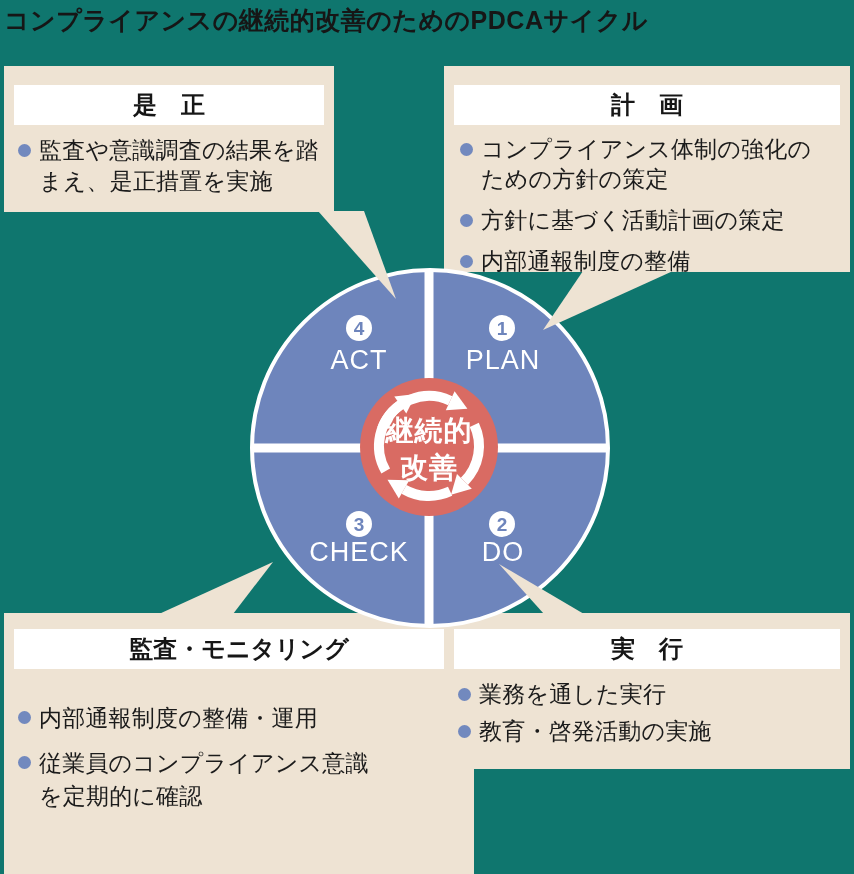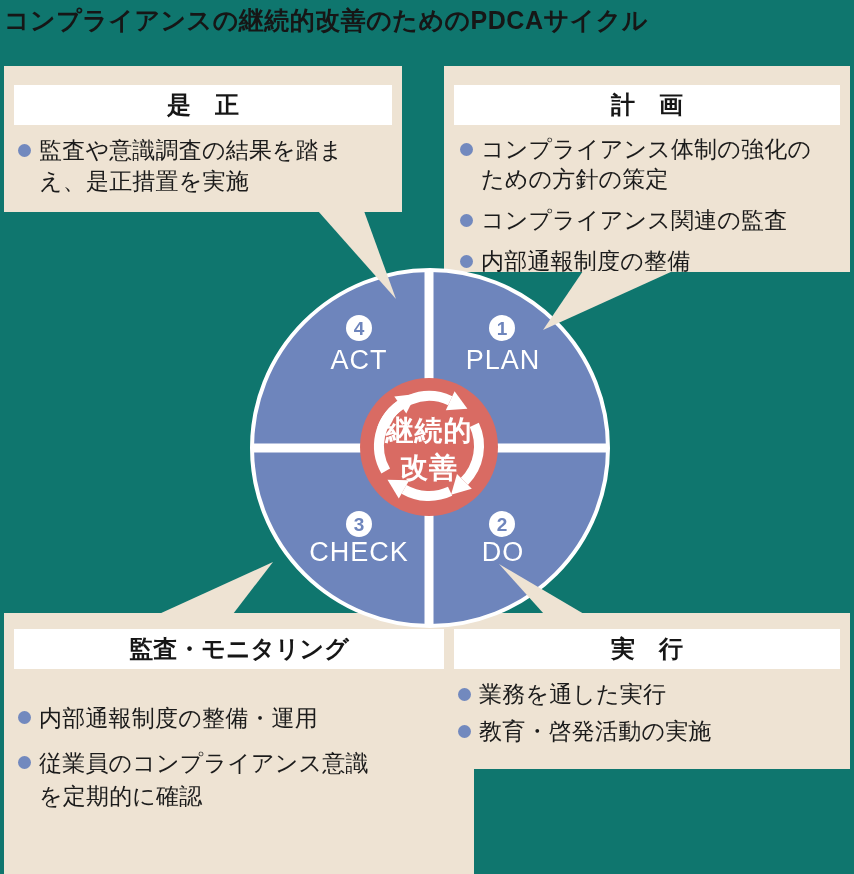--- a/index.html
+++ b/index.html
@@ -7,21 +7,21 @@
     position:relative;width:854px;height:874px;background:#0f766e;overflow:hidden;
     font-family:"Liberation Sans","DejaVu Sans",sans-serif;
   }
   .main-title{
     position:absolute;left:4px;top:4px;width:846px;
     font-size:25px;font-weight:bold;color:#161616;letter-spacing:0.5px;
   }
   .info-box{
     position:absolute;background:#EEE3D3;
   }
-  .box-tl{left:4px;top:66px;width:398px;height:146px;}
+  .box-tl{left:4px;top:66px;width:330px;height:146px;}
   .box-tr{left:444px;top:66px;width:406px;height:206px;}
   .box-bl{left:4px;top:613px;width:470px;height:261px;}
   .box-br{left:444px;top:613px;width:406px;height:156px;}
   .box-title-bar{
     margin:19px 10px 0 10px;height:40px;background:#fff;
     text-align:center;line-height:40px;font-size:24px;font-weight:bold;color:#161616;
   }
   .box-bl .box-title-bar,.box-br .box-title-bar{margin-top:16px;}
   .bullets{padding:10px 6px 0 12px;}
   .box-tr .bullets{padding-top:9px;padding-left:14px;}
@@ -69,21 +69,21 @@
 
   <div class="info-box box-tr">
     <div class="box-title-bar">計　画</div>
     <div class="bullets">
       <div class="bullet-item">
         <span class="bullet-dot"></span>
         <span class="bullet-text wmax335">コンプライアンス体制の強化のための方針の策定</span>
       </div>
       <div class="bullet-item">
         <span class="bullet-dot"></span>
-        <span class="bullet-text">コンプライアンス関連の監査</span>
+        <span class="bullet-text">方針に基づく活動計画の策定</span>
       </div>
       <div class="bullet-item">
         <span class="bullet-dot"></span>
         <span class="bullet-text">内部通報制度の整備</span>
       </div>
     </div>
   </div>
 
   <div class="info-box box-bl">
     <div class="box-title-bar">監査・モニタリング</div>

